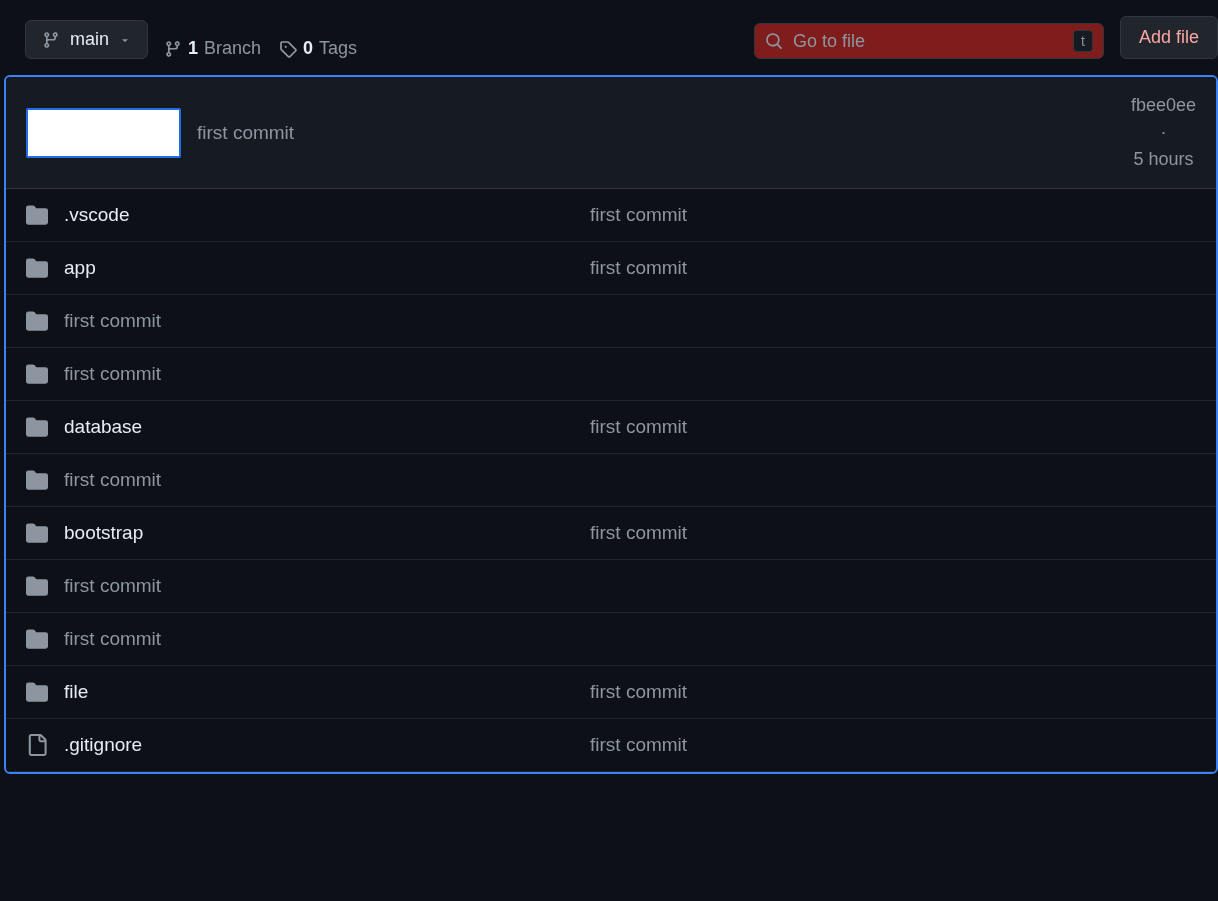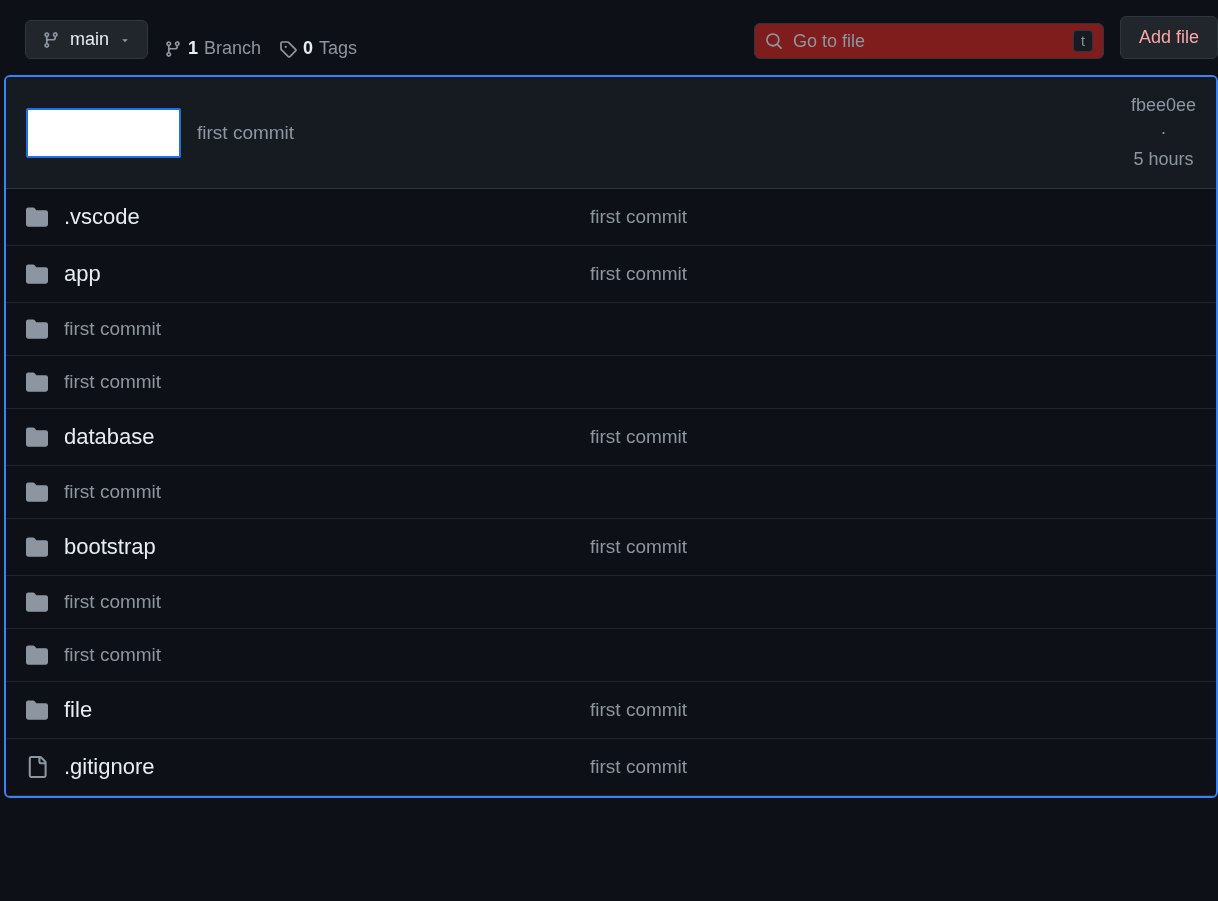--- a/index.html
+++ b/index.html
@@ -127,21 +127,21 @@
   .file-row {
     display: flex;
     align-items: center;
     padding: 15px 20px;
     border-bottom: 1px solid #21262d;
     gap: 16px;
   }
   .file-icon { width: 22px; height: 22px; fill: #8d96a0; flex-shrink:0; }
   .file-name {
     color: #e6edf3;
-    font-size: 22px;
+    font-size: 19px;
     width: 510px;
     cursor: pointer;
   }
   .file-commit {
     color: #8d96a0;
     font-size: 19px;
     cursor: pointer;
   }
   svg.icn { flex-shrink: 0; }
 </style>

